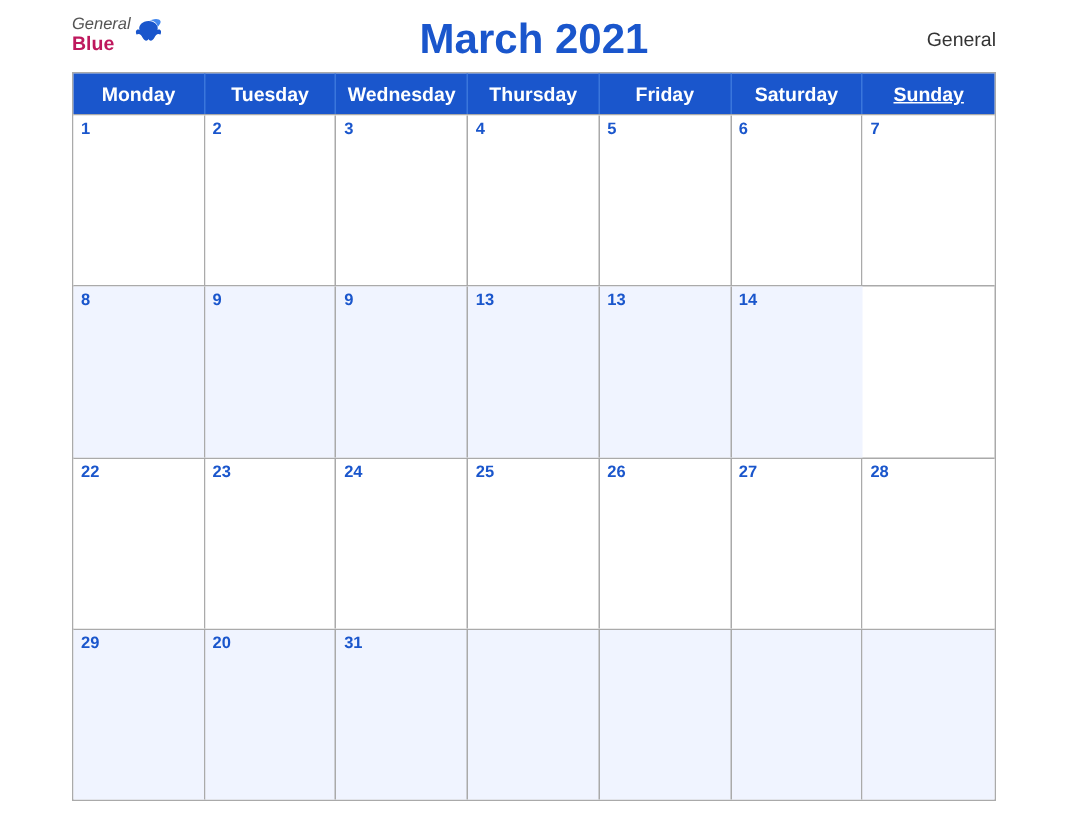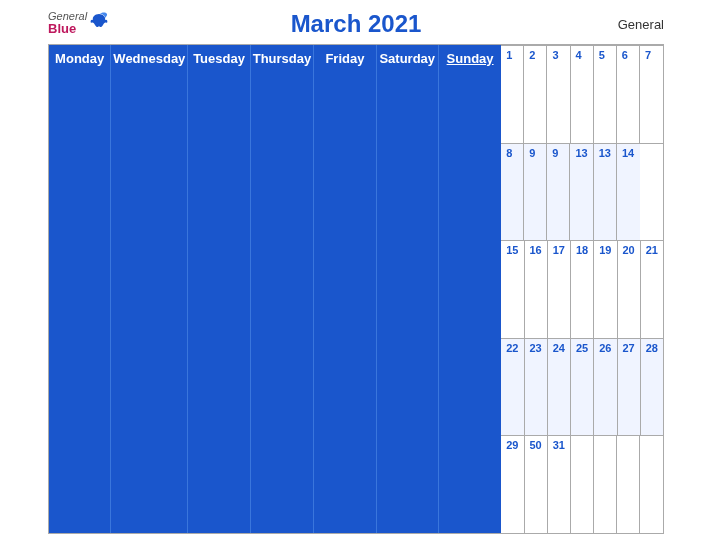--- a/index.html
+++ b/index.html
@@ -50,29 +50,29 @@
     }
     .country-label {
       position: absolute;
       right: 0;
       top: 50%;
       transform: translateY(-50%);
       font-size: 13px;
       color: #333;
     }
     .cal-title {
-      font-size: 24px;
+      font-size: 28px;
       color: #1a56cc;
       font-weight: bold;
       text-align: center;
     }
     .cal-grid {
       flex: 1;
       display: flex;
-      flex-direction: row;
+      flex-direction: column;
       border: 1px solid #aaa;
     }
     .day-headers {
       display: grid;
       grid-template-columns: repeat(7, 1fr);
       background: #1a56cc;
     }
     .day-header {
       color: #fff;
       text-align: center;
@@ -160,22 +160,22 @@
     </div>
 
     <h1 class="cal-title">March 2021</h1>
 
     <span class="country-label">General</span>
   </div>
 
   <div class="cal-grid">
     <div class="day-headers" id="day-headers">
         <div class="day-header">Monday</div>
+        <div class="day-header">Tuesday</div>
         <div class="day-header">Wednesday</div>
-        <div class="day-header">Tuesday</div>
         <div class="day-header">Thursday</div>
         <div class="day-header">Friday</div>
         <div class="day-header">Saturday</div>
         <div class="day-header">Sunday</div>
       </div>
     <div class="weeks-container" id="weeks-container">
         <div class="week-row">
           <div class="day-cell">
             <div class="day-number">1</div>
           </div>
@@ -213,70 +213,47 @@
           </div>
           <div class="day-cell">
             <div class="day-number">13</div>
           </div>
           <div class="day-cell">
             <div class="day-number">14</div>
           </div>
         </div>
         <div class="week-row">
           <div class="day-cell">
-            <div class="day-number">15</div>
-          </div>
-          <div class="day-cell">
-            <div class="day-number">16</div>
-          </div>
-          <div class="day-cell">
-            <div class="day-number">17</div>
-          </div>
-          <div class="day-cell">
-            <div class="day-number">18</div>
-          </div>
-          <div class="day-cell">
-            <div class="day-number">19</div>
+            <div class="day-number">22</div>
+          </div>
+          <div class="day-cell">
+            <div class="day-number">23</div>
+          </div>
+          <div class="day-cell">
+            <div class="day-number">24</div>
+          </div>
+          <div class="day-cell">
+            <div class="day-number">25</div>
+          </div>
+          <div class="day-cell">
+            <div class="day-number">26</div>
+          </div>
+          <div class="day-cell">
+            <div class="day-number">27</div>
+          </div>
+          <div class="day-cell">
+            <div class="day-number">28</div>
+          </div>
+        </div>
+        <div class="week-row">
+          <div class="day-cell">
+            <div class="day-number">29</div>
           </div>
           <div class="day-cell">
             <div class="day-number">20</div>
-          </div>
-          <div class="day-cell">
-            <div class="day-number">21</div>
-          </div>
-        </div>
-        <div class="week-row">
-          <div class="day-cell">
-            <div class="day-number">22</div>
-          </div>
-          <div class="day-cell">
-            <div class="day-number">23</div>
-          </div>
-          <div class="day-cell">
-            <div class="day-number">24</div>
-          </div>
-          <div class="day-cell">
-            <div class="day-number">25</div>
-          </div>
-          <div class="day-cell">
-            <div class="day-number">26</div>
-          </div>
-          <div class="day-cell">
-            <div class="day-number">27</div>
-          </div>
-          <div class="day-cell">
-            <div class="day-number">28</div>
-          </div>
-        </div>
-        <div class="week-row">
-          <div class="day-cell">
-            <div class="day-number">29</div>
-          </div>
-          <div class="day-cell">
-            <div class="day-number">50</div>
           </div>
           <div class="day-cell">
             <div class="day-number">31</div>
           </div>
           <div class="day-cell empty"></div>
           <div class="day-cell empty"></div>
           <div class="day-cell empty"></div>
           <div class="day-cell empty"></div>
         </div>
       </div>

